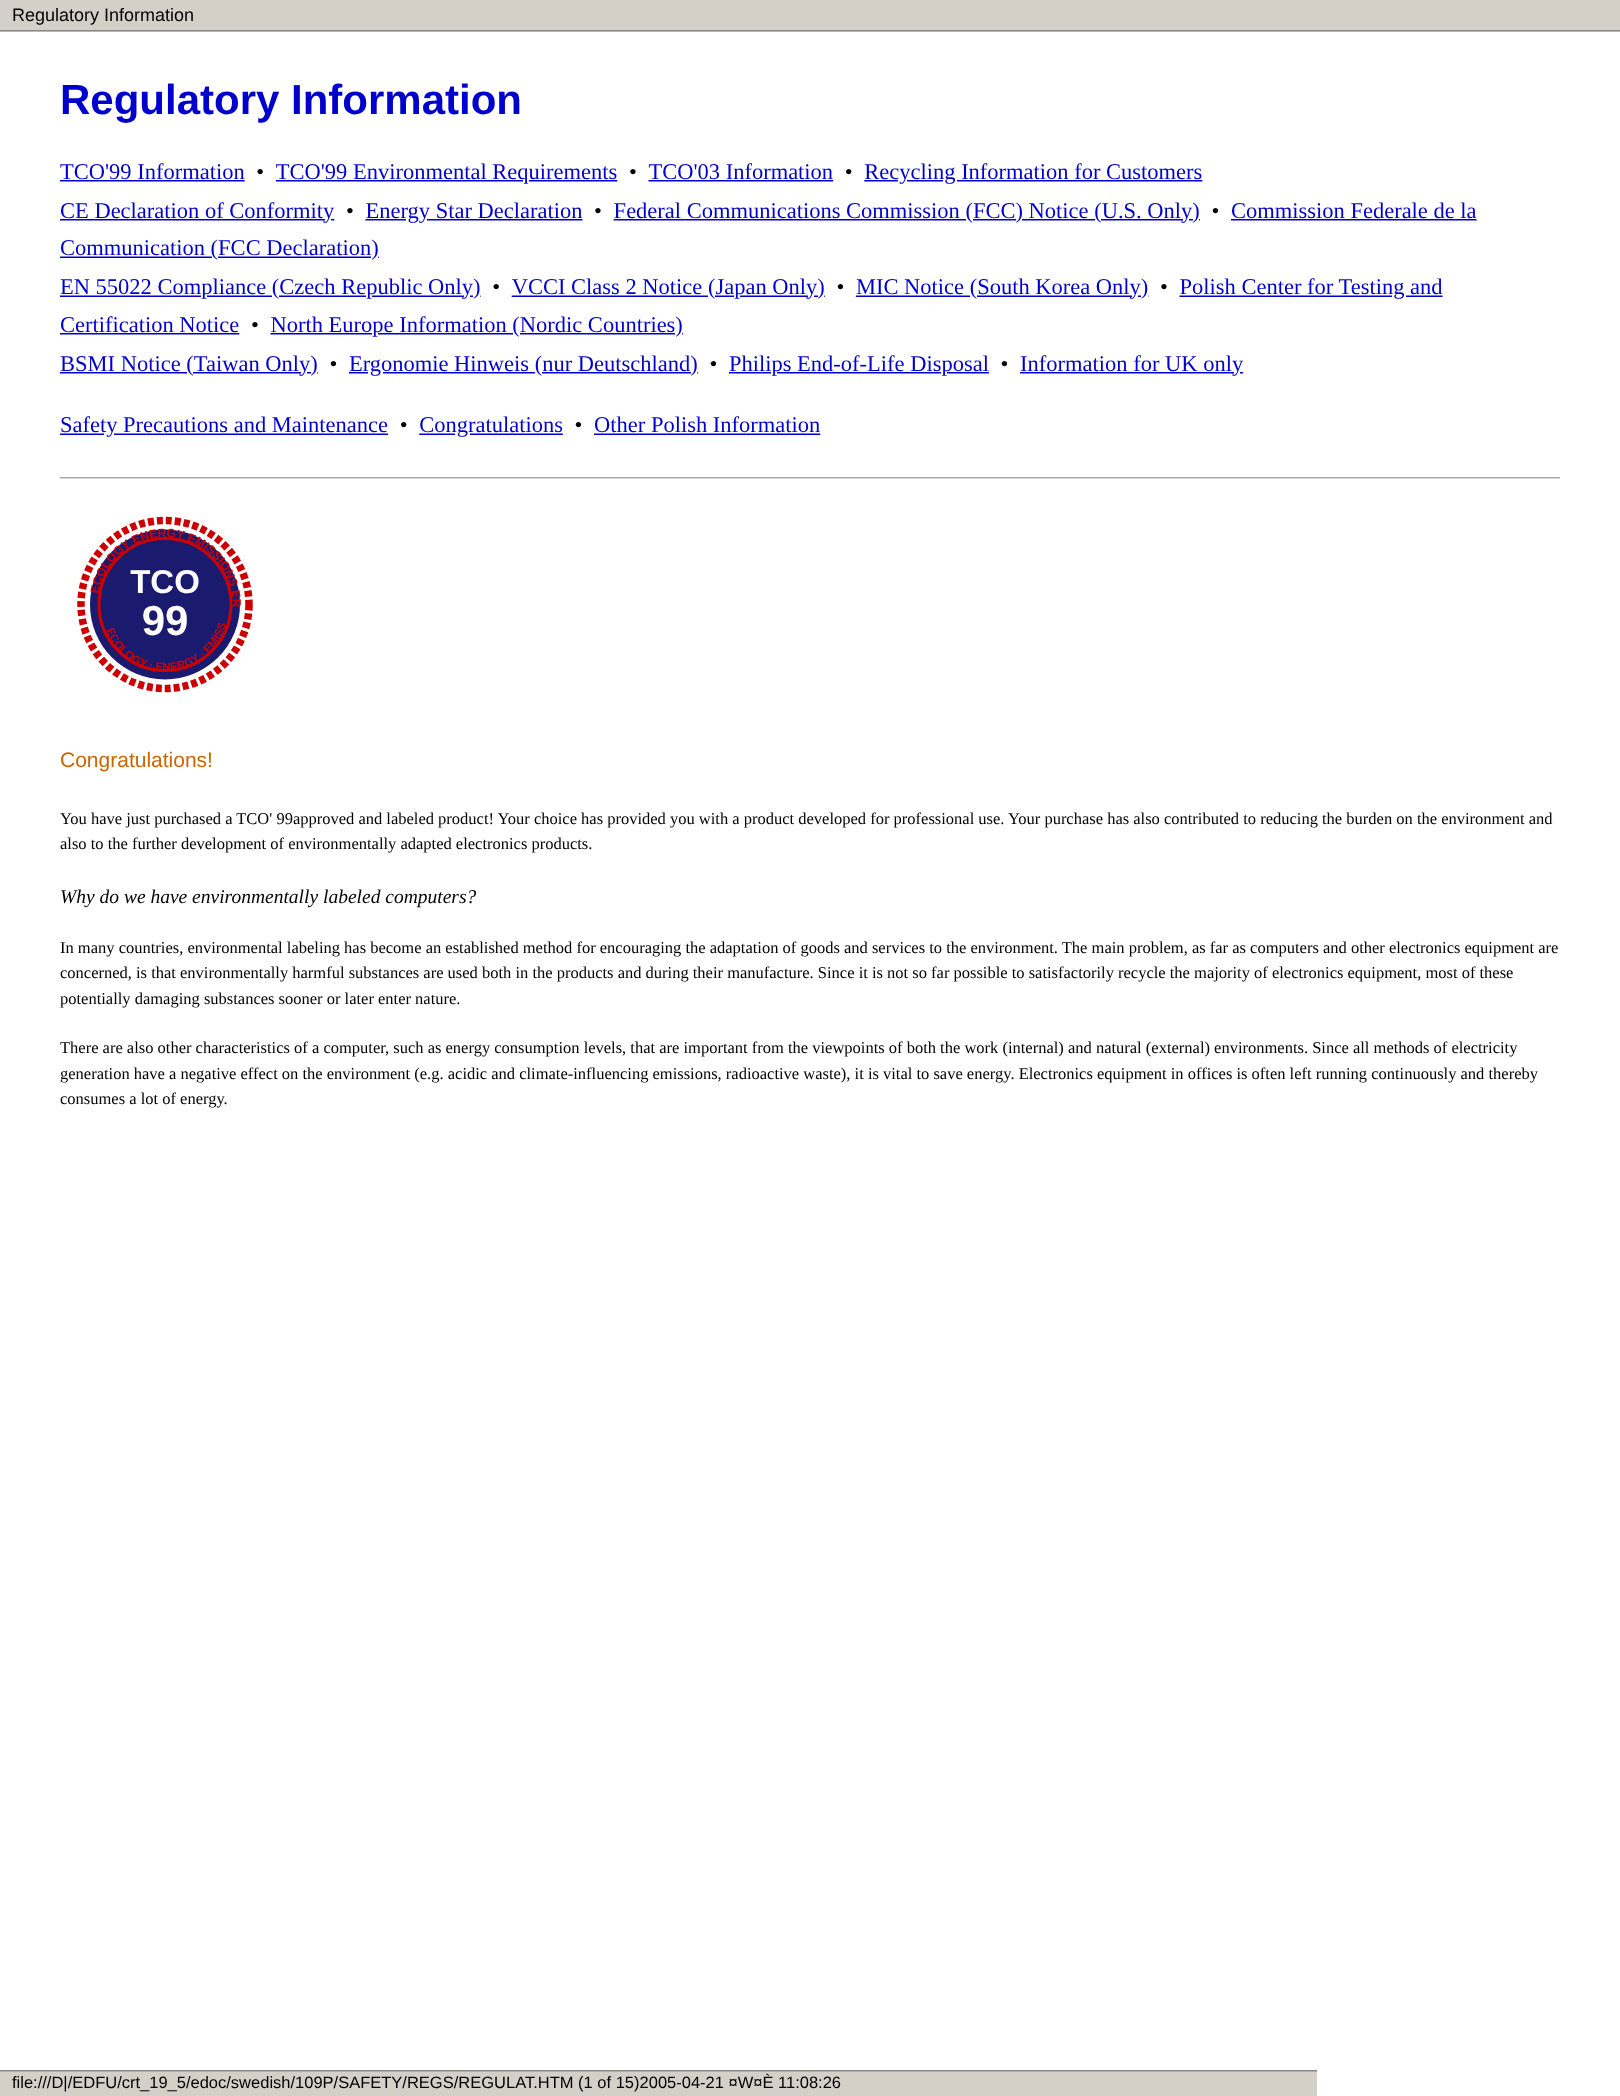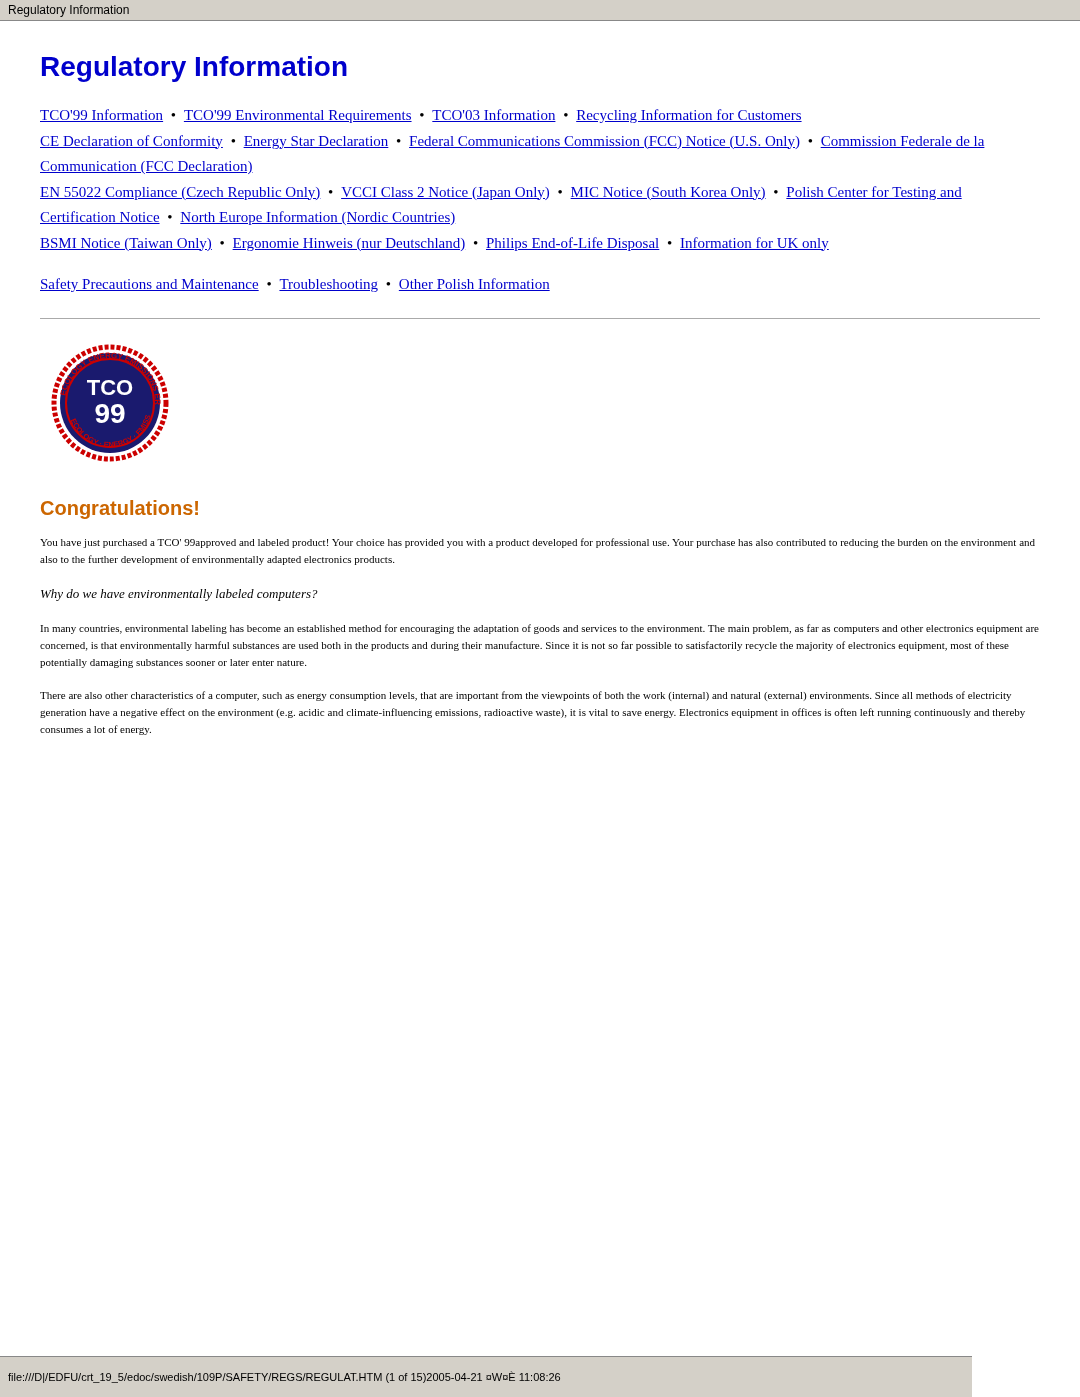--- a/index.html
+++ b/index.html
@@ -93,24 +93,24 @@
 
     .tco-logo {
       width: 120px;
       height: 120px;
       margin-bottom: 30px;
       margin-left: 10px;
     }
 
     h3.congratulations {
       font-family: Arial, sans-serif;
-      font-size: 20px;
-      font-weight: bold;
+      font-size: 14px;
+      font-weight: normal;
       color: #cc6600;
-      margin-bottom: 14px;
+      margin-bottom: 24px;
     }
 
     p.body-text {
       font-size: 11px;
       line-height: 1.55;
       margin-bottom: 16px;
       color: #000;
     }
 
     p.italic-text {
@@ -118,26 +118,26 @@
       font-size: 13px;
       line-height: 1.55;
       margin-bottom: 16px;
       color: #000;
     }
 
     .status-bar {
       position: fixed;
       bottom: 0;
       left: 0;
-      width: 972px;
+      width: 878px;
       background: #d4d0c8;
       border-top: 1px solid #888;
       font-size: 11px;
       font-family: Arial, sans-serif;
-      padding: 14px 8px;
+      padding: 2px 8px;
       color: #000;
     }
   </style>
 </head>
 <body>
 
 <div class="tab-bar">
   <span>Regulatory Information</span>
 </div>
 
@@ -146,21 +146,21 @@
   
   <h1 class="page-title">Regulatory Information</h1>
 
   
   <div class="nav-links">
     <a href="#">TCO'99 Information</a><span class="separator"> • </span><a href="#">TCO'99 Environmental Requirements</a><span class="separator"> • </span><a href="#">TCO'03 Information</a><span class="separator"> • </span><a href="#">Recycling Information for Customers</a><br><a href="#">CE Declaration of Conformity</a><span class="separator"> • </span><a href="#">Energy Star Declaration</a><span class="separator"> • </span><a href="#">Federal Communications Commission (FCC) Notice (U.S. Only)</a><span class="separator"> • </span><a href="#">Commission Federale de la Communication (FCC Declaration)</a><br><a href="#">EN 55022 Compliance (Czech Republic Only)</a><span class="separator"> • </span><a href="#">VCCI Class 2 Notice (Japan Only)</a><span class="separator"> • </span><a href="#">MIC Notice (South Korea Only)</a><span class="separator"> • </span><a href="#">Polish Center for Testing and Certification Notice</a><span class="separator"> • </span><a href="#">North Europe Information (Nordic Countries)</a><br><a href="#">BSMI Notice (Taiwan Only)</a><span class="separator"> • </span><a href="#">Ergonomie Hinweis (nur Deutschland)</a><span class="separator"> • </span><a href="#">Philips End-of-Life Disposal</a><span class="separator"> • </span><a href="#">Information for UK only</a>
   </div>
 
   
   <div class="secondary-nav">
-    <a href="#">Safety Precautions and Maintenance</a><span class="separator"> • </span><a href="#">Troubleshooting</a><span class="separator"> • </span><a href="#">Other Polish Information</a>
+    <a href="#">Safety Precautions and Maintenance</a><span class="separator"> • </span><a href="#">Congratulations</a><span class="separator"> • </span><a href="#">Other Polish Information</a>
   </div>
 
   <hr class="divider">
 
   
 
   
   <svg class="tco-logo" viewBox="0 0 120 120" xmlns="http://www.w3.org/2000/svg">
 
     <circle cx="60" cy="60" r="56" fill="none" stroke="#cc0000" stroke-width="5" stroke-dasharray="4,2"></circle>

